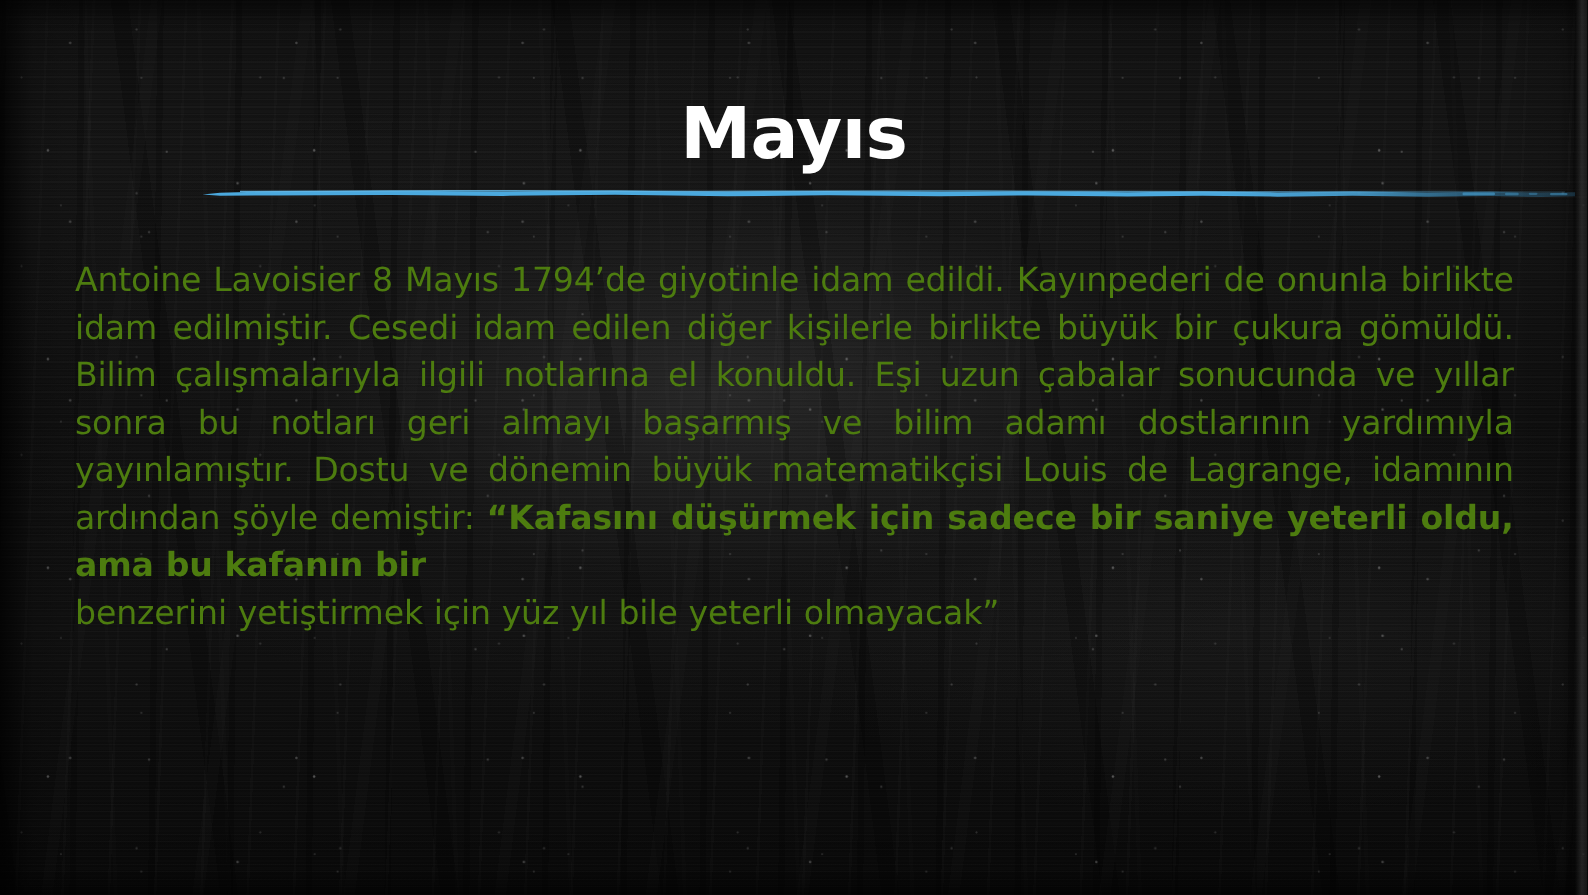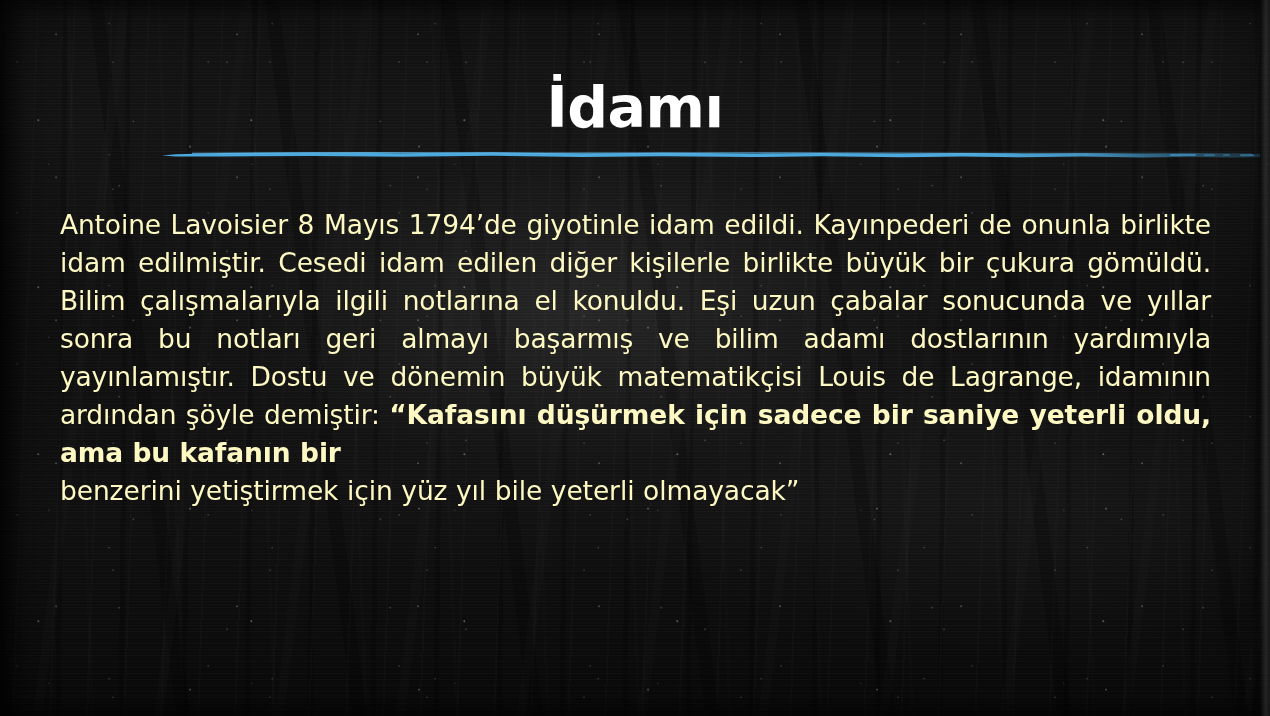--- a/index.html
+++ b/index.html
@@ -125,21 +125,21 @@
   .body-copy {
     position: absolute;
     left: 60px;
     top: 206px;
     width: 1151px;
     text-align: justify;
     text-justify: inter-word;
     font-family: "DejaVu Sans", sans-serif;
     font-size: 26.5px;
     line-height: 38px;
-    color: #fef9c3;
+    color: #4d7c0f;
     letter-spacing: -0.15px;
     word-spacing: 0.3px;
   }
   .body-copy .q {
     font-weight: 700;
     letter-spacing: -0.1px;
   }
   .body-copy .lastline {
     display: block;
     text-align: left;
@@ -153,21 +153,21 @@
 <div class="slide">
 
   <div class="tex tex-base"></div>
   <div class="tex tex-streak"></div>
   <div class="tex tex-drag"></div>
   <div class="tex tex-band"></div>
   <div class="tex tex-dust"></div>
   <div class="tex tex-vig"></div>
   <div class="tex tex-rim"></div>
 
-  <div class="title">İdamı</div>
+  <div class="title">Mayıs</div>
 
   <div class="rule">
     <svg width="1098" height="14" viewBox="0 0 1098 14" xmlns="http://www.w3.org/2000/svg">
       <defs>
         <linearGradient id="fadeRight" x1="0" y1="0" x2="1" y2="0">
           <stop offset="0" stop-color="#4BA9DE" stop-opacity="1"></stop>
           <stop offset="0.74" stop-color="#4BA9DE" stop-opacity="1"></stop>
           <stop offset="0.84" stop-color="#4BA9DE" stop-opacity="0.85"></stop>
           <stop offset="0.92" stop-color="#3E94C6" stop-opacity="0.55"></stop>
           <stop offset="1" stop-color="#2F7BA8" stop-opacity="0.30"></stop>

